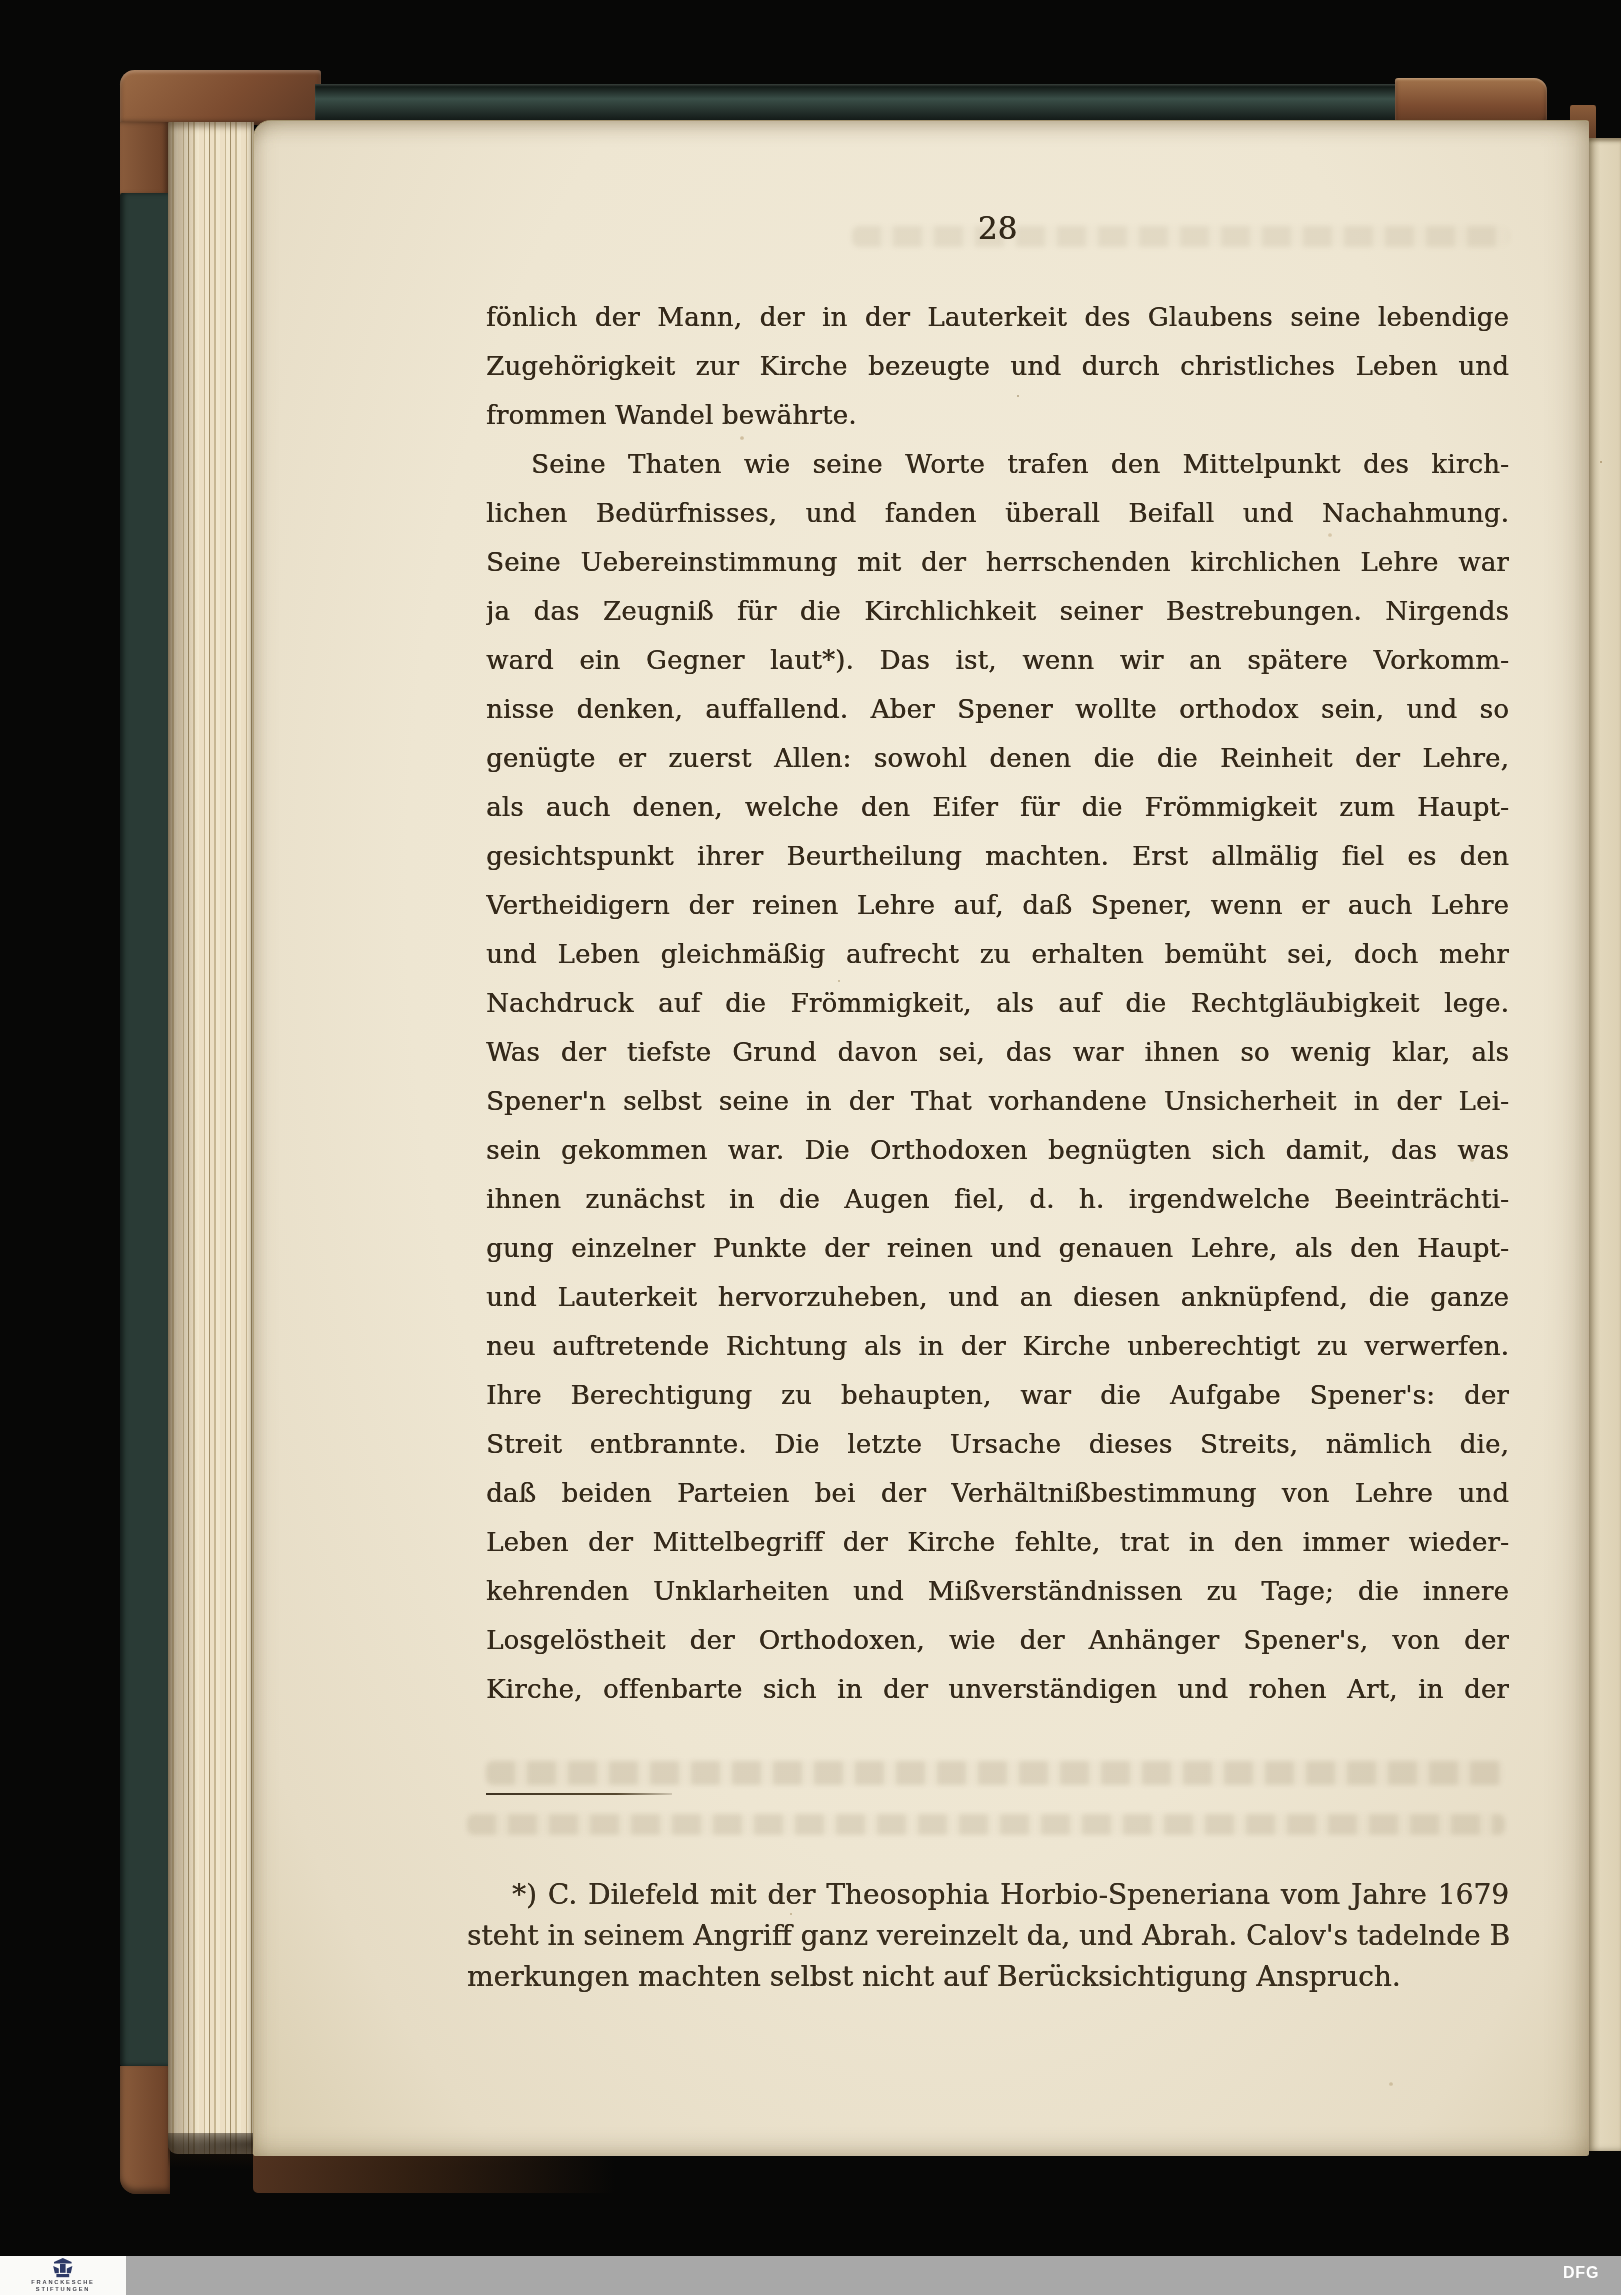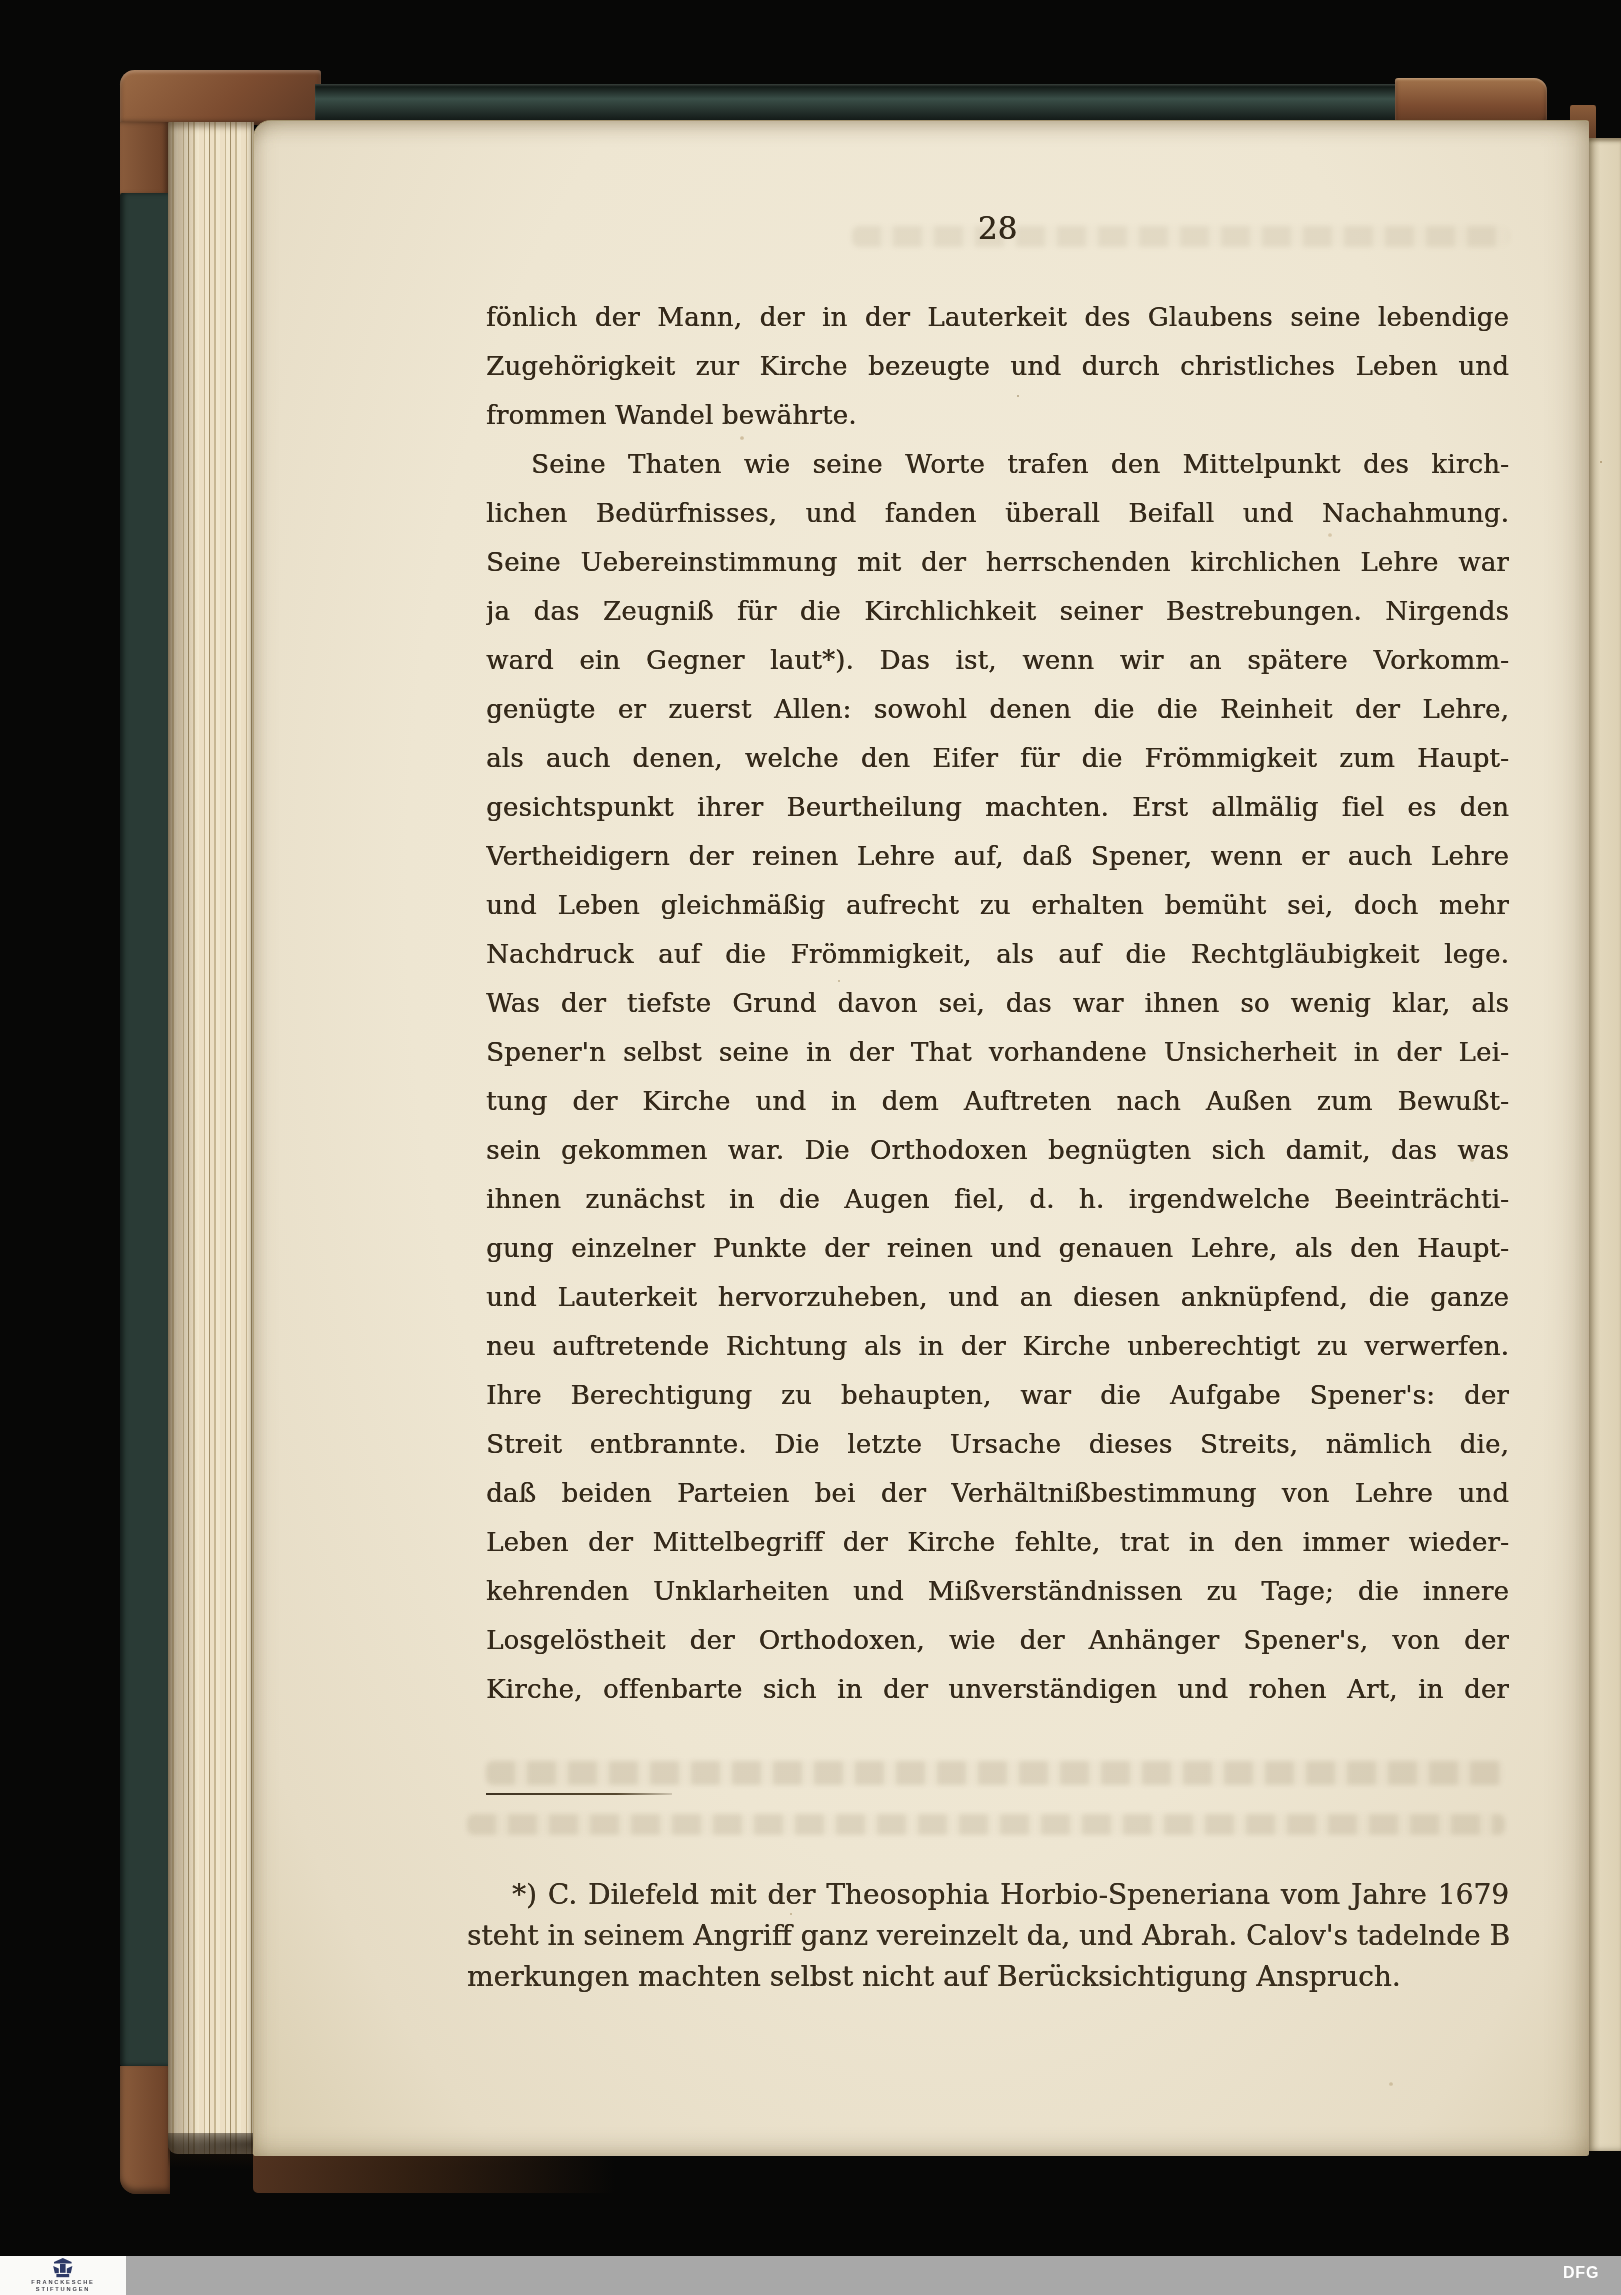--- a/index.html
+++ b/index.html
@@ -202,29 +202,29 @@
           <div class="line">fönlich der Mann, der in der Lauterkeit des Glaubens seine lebendige</div>
           <div class="line">Zugehörigkeit zur Kirche bezeugte und durch christliches Leben und</div>
           <div class="line no-just">frommen Wandel bewährte.</div>
         </div>
       <div>
           <div class="line indent">Seine Thaten wie seine Worte trafen den Mittelpunkt des kirch-</div>
           <div class="line">lichen Bedürfnisses, und fanden überall Beifall und Nachahmung.</div>
           <div class="line">Seine Uebereinstimmung mit der herrschenden kirchlichen Lehre war</div>
           <div class="line">ja das Zeugniß für die Kirchlichkeit seiner Bestrebungen. Nirgends</div>
           <div class="line">ward ein Gegner laut*). Das ist, wenn wir an spätere Vorkomm-</div>
+          <div class="line">nisse denken, auffallend. Aber Spener wollte orthodox sein, und so</div>
           <div class="line">genügte er zuerst Allen: sowohl denen die die Reinheit der Lehre,</div>
           <div class="line">als auch denen, welche den Eifer für die Frömmigkeit zum Haupt-</div>
           <div class="line">gesichtspunkt ihrer Beurtheilung machten. Erst allmälig fiel es den</div>
           <div class="line">Vertheidigern der reinen Lehre auf, daß Spener, wenn er auch Lehre</div>
           <div class="line">und Leben gleichmäßig aufrecht zu erhalten bemüht sei, doch mehr</div>
           <div class="line">Nachdruck auf die Frömmigkeit, als auf die Rechtgläubigkeit lege.</div>
           <div class="line">Was der tiefste Grund davon sei, das war ihnen so wenig klar, als</div>
           <div class="line">Spener'n selbst seine in der That vorhandene Unsicherheit in der Lei-</div>
-          <div class="line">tung der Kirche und in dem Auftreten nach Außen zum Bewußt-</div>
           <div class="line">sein gekommen war. Die Orthodoxen begnügten sich damit, das was</div>
           <div class="line">ihnen zunächst in die Augen fiel, d. h. irgendwelche Beeinträchti-</div>
           <div class="line">gung einzelner Punkte der reinen und genauen Lehre, als den Haupt-</div>
           <div class="line">und Lauterkeit hervorzuheben, und an diesen anknüpfend, die ganze</div>
           <div class="line">neu auftretende Richtung als in der Kirche unberechtigt zu verwerfen.</div>
           <div class="line">Ihre Berechtigung zu behaupten, war die Aufgabe Spener's: der</div>
           <div class="line">Streit entbrannte. Die letzte Ursache dieses Streits, nämlich die,</div>
           <div class="line">daß beiden Parteien bei der Verhältnißbestimmung von Lehre und</div>
           <div class="line">Leben der Mittelbegriff der Kirche fehlte, trat in den immer wieder-</div>
           <div class="line">kehrenden Unklarheiten und Mißverständnissen zu Tage; die innere</div>

